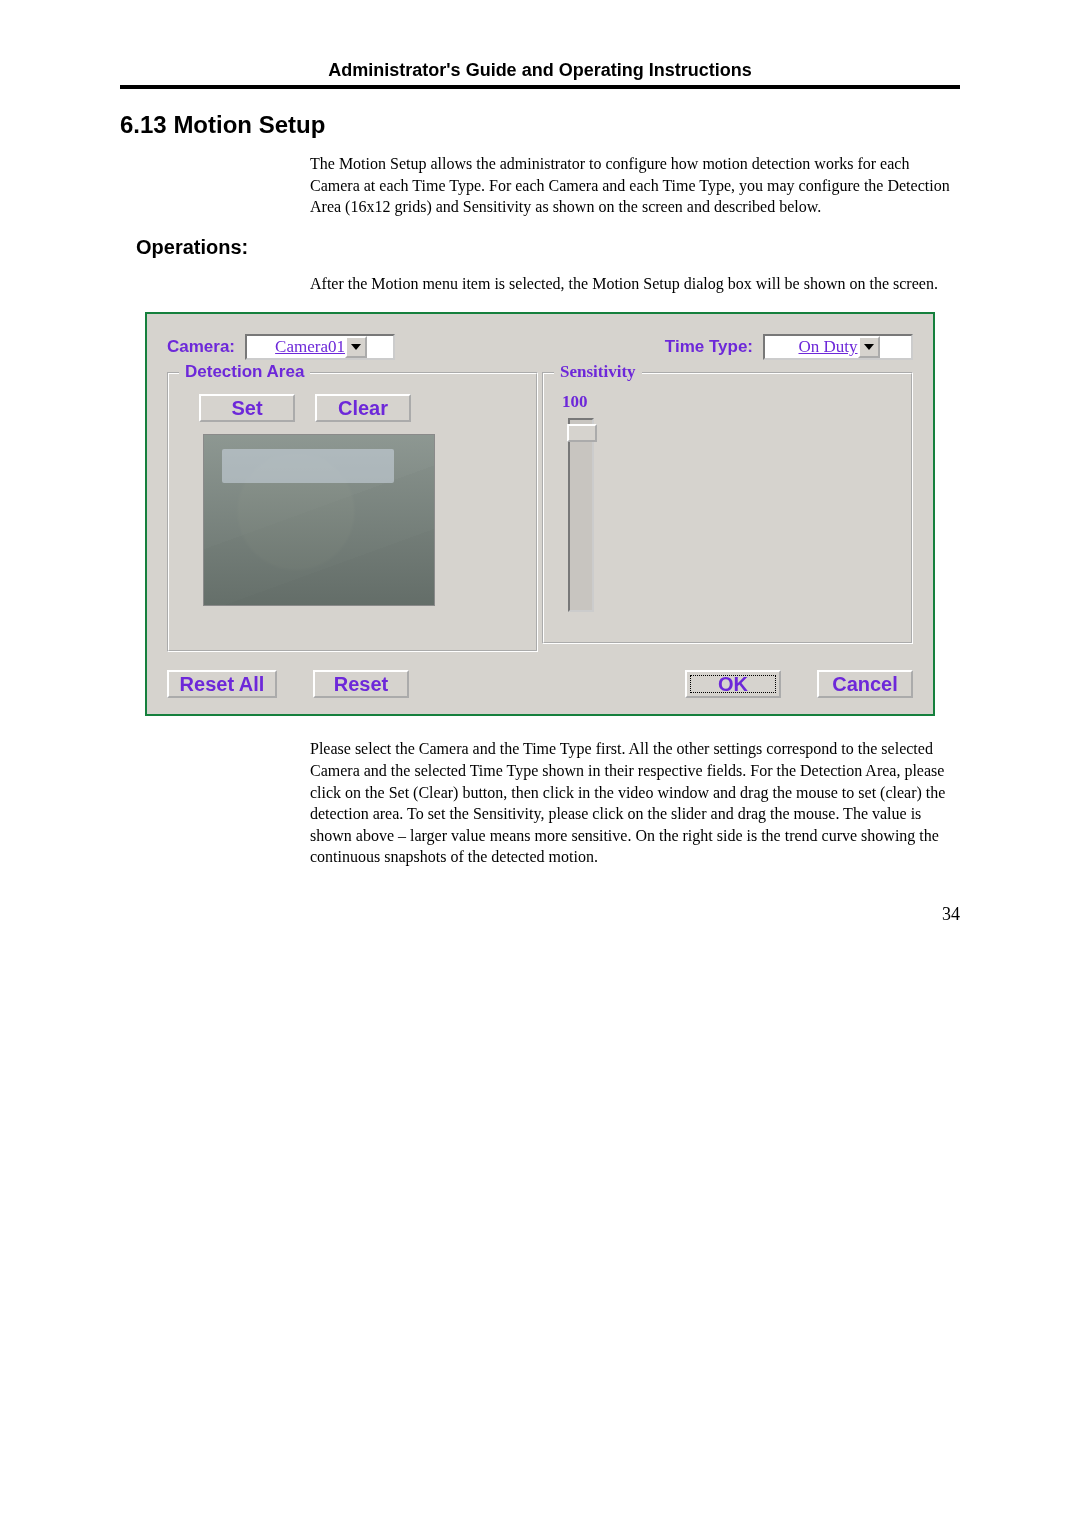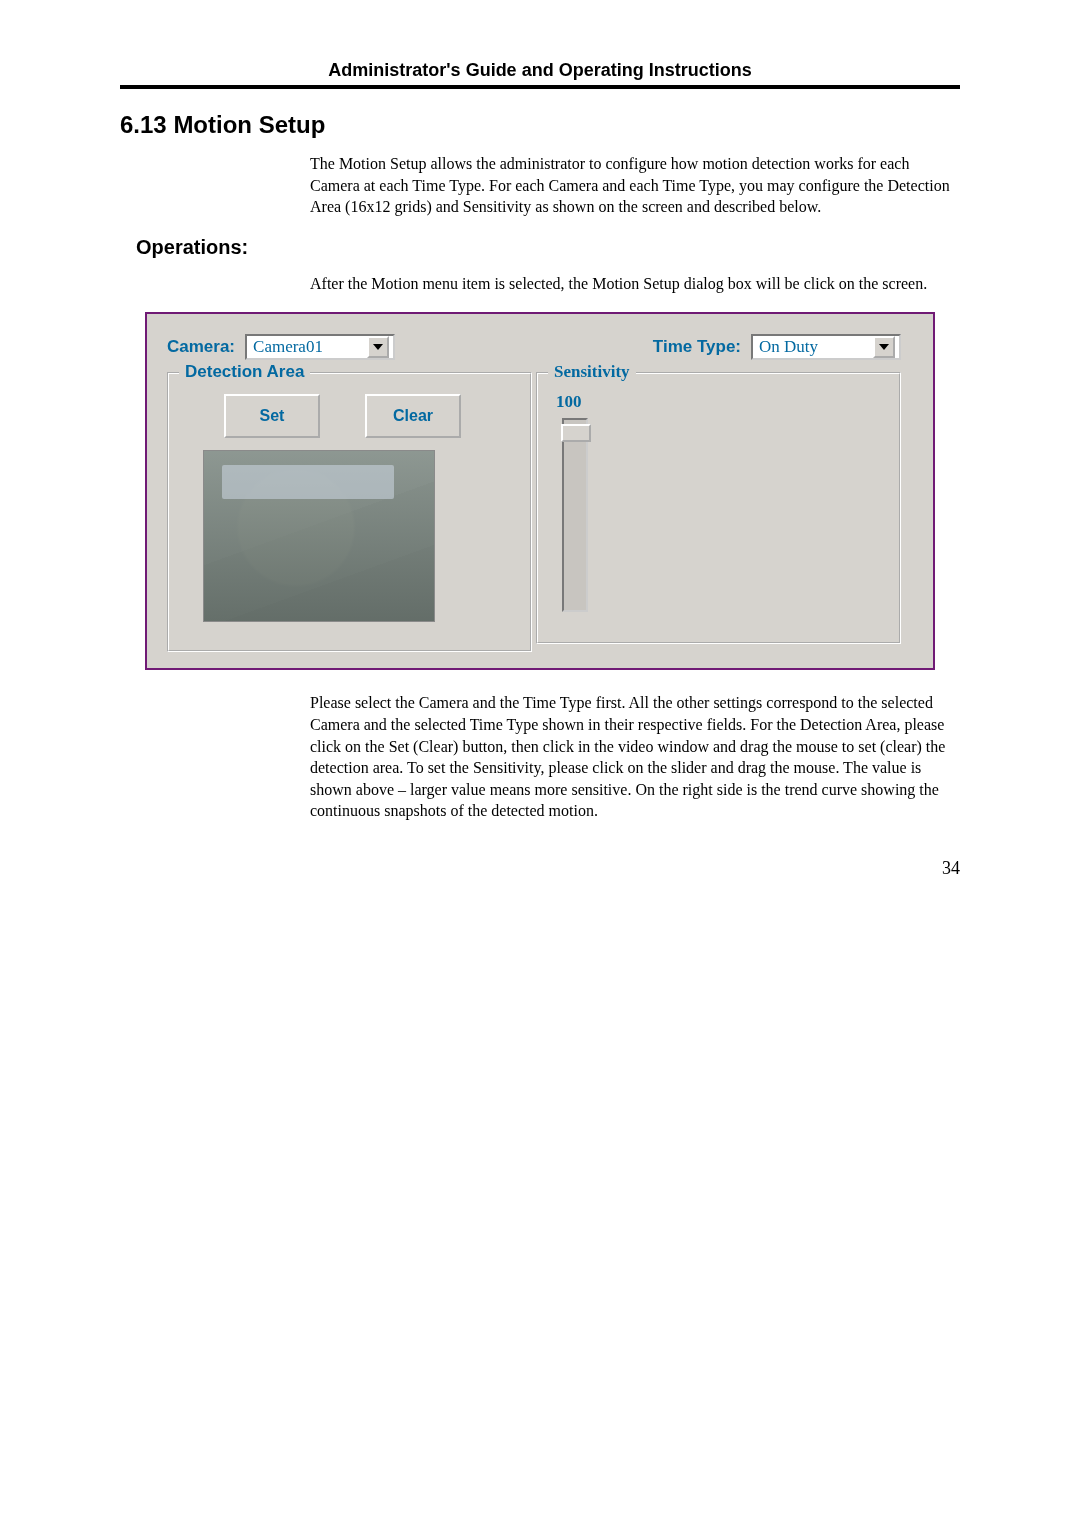--- a/index.html
+++ b/index.html
@@ -44,54 +44,55 @@
   .subheading {
     font-family: Arial, Helvetica, sans-serif;
     font-weight: 700;
     font-size: 20px;
     margin: 6px 0 14px 16px;
   }
   
   .dialog-wrap {
     margin: 8px auto 22px auto;
     width: 790px;
-    border: 2px solid #701a75;
-    background: #d6d3ce;
-    padding: 20px 32px 16px 20px;
+    border: 2px solid #15803d;
+    background: #d6d3ce;
+    padding: 20px 20px 16px 20px;
     box-sizing: border-box;
     font-family: "MS Sans Serif", Tahoma, Arial, sans-serif;
     font-size: 17px;
-    color: #0369a1;
+    color: #6d28d9;
   }
   .dlg-top-row {
     display: flex;
     justify-content: space-between;
     align-items: center;
     margin-bottom: 12px;
   }
   .dlg-side {
     display: flex;
     align-items: center;
     gap: 10px;
   }
   .dlg-label-bold {
     font-weight: 700;
   }
   .combo {
     display: inline-flex;
     align-items: center;
-    justify-content: space-between;
+    justify-content: center;
     background: #fff;
     border: 2px inset #ccc;
     width: 150px;
     height: 26px;
     padding: 0 4px 0 6px;
     box-sizing: border-box;
     font-family: "Times New Roman", Times, serif;
     font-size: 17px;
+    text-decoration: underline;
   }
   .combo .chev {
     display: inline-flex;
     width: 18px;
     height: 18px;
     background: #d6d3ce;
     border: 2px outset #fff;
     align-items: center;
     justify-content: center;
   }
@@ -123,26 +124,25 @@
     flex: 1 1 50%;
     height: 272px;
     font-family: Liberation Serif, serif;
   }
   .btn {
     display: inline-flex;
     align-items: center;
     justify-content: center;
     background: #d6d3ce;
     border: 2px outset #fff;
-    height: 44px;
+    height: 28px;
     min-width: 96px;
     font-weight: 700;
-    font-size: 16px;
-    box-sizing: border-box;
-    margin-left: 25px;
+    font-size: 20px;
+    box-sizing: border-box;
   }
   .btns-setclear {
     display: flex;
     gap: 20px;
     margin: 8px 0 12px 20px;
   }
   .video-thumb {
     width: 230px;
     height: 170px;
     margin-left: 24px;
@@ -214,21 +214,21 @@
 
   <h1 class="section-title">6.13 Motion Setup</h1>
 
   <div class="body-indent">
     <p class="body-p">The Motion Setup allows the administrator to configure how motion detection works for each Camera at each Time Type.   For each Camera and each Time Type, you may configure the Detection Area (16x12 grids) and Sensitivity as shown on the screen and described below.</p>
   </div>
 
   <div class="subheading">Operations:</div>
 
   <div class="body-indent">
-    <p class="body-p">After the Motion menu item is selected, the Motion Setup dialog box will be click on the screen.</p>
+    <p class="body-p">After the Motion menu item is selected, the Motion Setup dialog box will be shown on the screen.</p>
   </div>
 
   <div class="dialog-wrap">
     <div class="dlg-top-row">
       <div class="dlg-side">
         <span class="dlg-label-bold">Camera:</span>
         <span class="combo">
           <span>Camera01</span>
           <span class="chev">
             <svg width="10" height="6" viewBox="0 0 10 6">
@@ -264,20 +264,30 @@
         <div class="groupbox-legend">Sensitivity</div>
         <div class="sens-inner">
           <div class="sens-value">100</div>
           <div class="slider-track">
             <div class="slider-thumb"></div>
           </div>
         </div>
       </div>
     </div>
 
+    <div class="dlg-bottom-row">
+      <div class="dlg-bottom-left">
+        <span class="btn" style="min-width:110px">Reset All</span>
+        <span class="btn">Reset</span>
+      </div>
+      <div class="dlg-bottom-right">
+        <span class="btn btn-default">OK</span>
+        <span class="btn">Cancel</span>
+      </div>
+    </div>
   </div>
 
   <div class="body-indent">
     <p class="body-p">Please select the Camera and the Time Type first.   All the other settings correspond to the selected Camera and the selected Time Type shown in their respective fields.   For the Detection Area, please click on the Set (Clear) button, then click in the video window and drag the mouse to set (clear) the detection area.   To set the Sensitivity, please click on the slider and drag the mouse.   The value is shown above – larger value means more sensitive.   On the right side is the trend curve showing the continuous snapshots of the detected motion.</p>
   </div>
 
   <div class="page-number">34</div>
 </div>
 
 </body></html>

